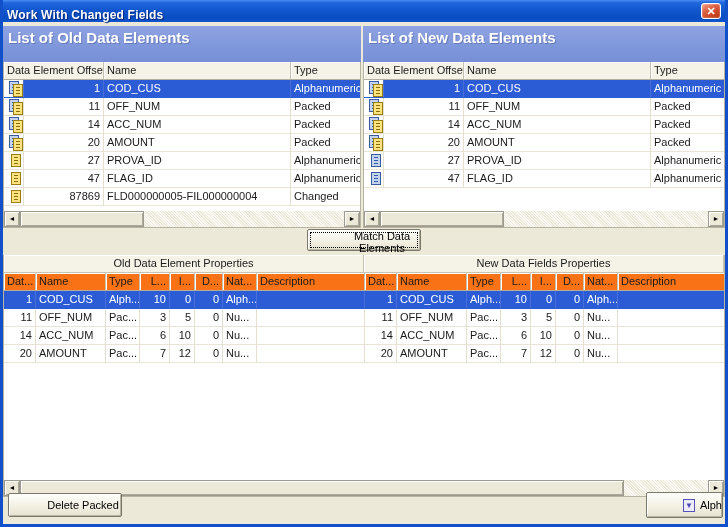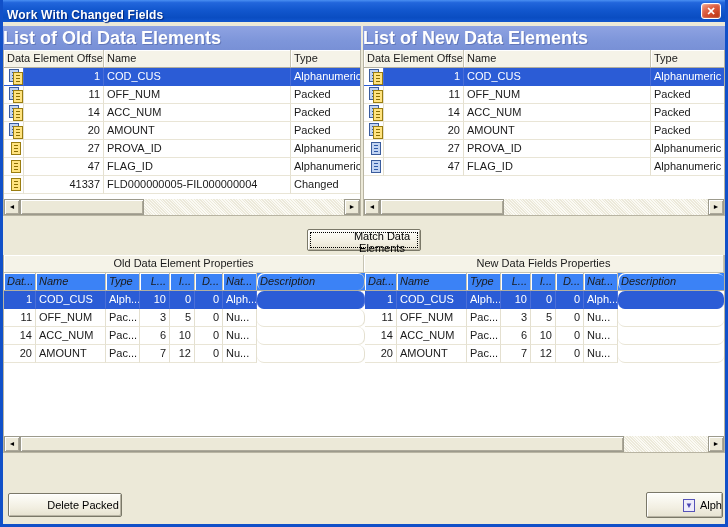--- a/index.html
+++ b/index.html
@@ -15,22 +15,22 @@
     display:flex; align-items:flex-end; }
   .title { color:#fff; font-weight:bold; font-size:12px; padding-left:7px;
            text-shadow:1px 1px 1px #00267A; letter-spacing:.2px; }
   .closebtn { position:absolute; right:7px; top:3px; width:20px; height:16px;
     background:linear-gradient(150deg,#F2A488 0%,#E0664A 35%,#CC4424 70%,#B23310 100%);
     border:1px solid #FFFFFF; border-radius:3px; color:#fff; font-weight:bold;
     font-size:11px; line-height:14px; text-align:center; cursor:pointer;
     box-shadow:inset 0 0 2px rgba(255,255,255,.6); }
 
   
-  .panel-header { height:24px; line-height:24px; color:#fff; font-weight:bold; font-size:18px;
-    background:linear-gradient(180deg,#8FA3E2 0%,#7E96DA 60%,#7890D6 100%);
+  .panel-header { height:36px; line-height:24px; color:#fff; font-weight:bold; font-size:15px;
+    padding-left:5px; background:linear-gradient(180deg,#8FA3E2 0%,#7E96DA 60%,#7890D6 100%);
     text-shadow:1px 1px 0 rgba(20,30,90,.25); }
 
   .panel { position:absolute; top:26px; height:190px; }
   .panel.old { left:0; width:358px; }
   .panel.new { left:360px; width:362px; }
 
   .grid { background:#fff; border:1px solid #B8B4A2; border-top:none; height:166px; position:relative; }
   .grid-head { display:flex; height:18px; background:#F5F3E8; border-bottom:1px solid #B2AF9E; }
   .grid-head .cell { line-height:17px; padding:0 3px; border-right:1px solid #C6C3B2;
                      box-shadow:inset 1px 1px 0 #fff; white-space:nowrap; overflow:hidden; }
@@ -75,41 +75,41 @@
   
   .classic-btn { font-family:"Liberation Sans",sans-serif; font-size:11px; color:#000;
     background:linear-gradient(180deg,#FEFEFA 0%,#F2EFE2 60%,#E6E2D0 100%);
     border:1px solid #7A7868; border-radius:2px;
     box-shadow:inset 1px 1px 0 #fff, inset -1px -1px 0 #B8B4A4; cursor:pointer;padding-left:36px; }
   .match { position:absolute; left:304px; top:229px; width:114px; height:22px;
            outline:1px dotted #000; outline-offset:-4px; }
 
   
   .matching { position:absolute; left:0; top:255px; width:722px; }
-  .mgrid { background:#fff; border:1px solid #B8B4A2; border-top:none; position:relative; height:198px; }
+  .mgrid { background:#fff; border:1px solid #B8B4A2; border-top:none; position:relative; height:242px; }
   .mgroup { display:flex; height:18px; background:#F5F3E8; border-bottom:1px solid #C6C3B2; }
   .mgroup .gcell { width:360px; flex:0 0 360px; text-align:center; line-height:17px;
     border-right:1px solid #C6C3B2; box-shadow:inset 1px 1px 0 #fff; }
-  .mhead { display:flex; height:18px; background:#3b82f6; border-bottom:1px solid #B2AF9E;font-style:italic; }
+  .mhead { display:flex; height:18px; background:#f97316; border-bottom:1px solid #B2AF9E; }
   .mhead .cell { line-height:17px; padding:0 3px; border-right:1px solid #C6C3B2;
                  box-shadow:inset 1px 1px 0 #fff; white-space:nowrap; overflow:hidden; }
   .mbody { height:146px; overflow:hidden; background:#fff; }
   .mrow { display:flex; height:18px; background:#fff; }
   .mrow .cell { line-height:17px; padding:0 3px; border-right:1px solid #E4E0D0;
                 border-bottom:1px solid #E9E5D6; white-space:nowrap; overflow:hidden; }
   .mrow.selected .cell { background:#2B5CD6; color:#fff; border-right-color:#4A6FD8; border-bottom-color:#2B5CD6; }
 
   .m-dat  { width:32px; flex:0 0 32px; text-align:right; }
   .m-name { width:70px; flex:0 0 70px; }
   .m-type { width:34px; flex:0 0 34px; }
   .m-len  { width:30px; flex:0 0 30px; text-align:right; }
   .m-int  { width:25px; flex:0 0 25px; text-align:right; }
   .m-dec  { width:28px; flex:0 0 28px; text-align:right; }
   .m-nat  { width:34px; flex:0 0 34px; }
-  .m-desc { width:108px; flex:0 0 108px;border-radius:7px; }
+  .m-desc { width:108px; flex:0 0 108px; }
   .m-desc.last { flex:1 1 auto; border-right:none !important; }
 
   
   .btn-delete { position:absolute; left:5px; top:493px; width:114px; height:24px; }
   .btn-close  { position:absolute; left:643px; top:492px; width:77px; height:26px;
                 display:flex; align-items:center; justify-content:center; gap:5px; }
   .close-ico { display:inline-block; width:17px; height:13px; border:1px solid #5653B8;
     background:#EEECFA; color:#4A46B4; font-size:8px; line-height:11px; text-align:center; }
 </style>
 </head>
@@ -185,21 +185,21 @@
             </div>
             <div class="cell c-offset">47</div>
             <div class="cell c-name">FLAG_ID</div>
             <div class="cell c-type">Alphanumeric</div>
           </div>
 
           <div class="grid-row">
             <div class="cell c-icon">
               <span class="rowicon doc-old"></span>
             </div>
-            <div class="cell c-offset">41337</div>
+            <div class="cell c-offset">87869</div>
             <div class="cell c-name">FLD000000005-FIL000000004</div>
             <div class="cell c-type">Changed</div>
           </div>
 
       </div>
       <div class="hscroll">
         <div class="sb-btn left">◄</div>
         <div class="sb-thumb" style="left:16px;width:124px"></div>
         <div class="sb-btn right">►</div>
       </div>

